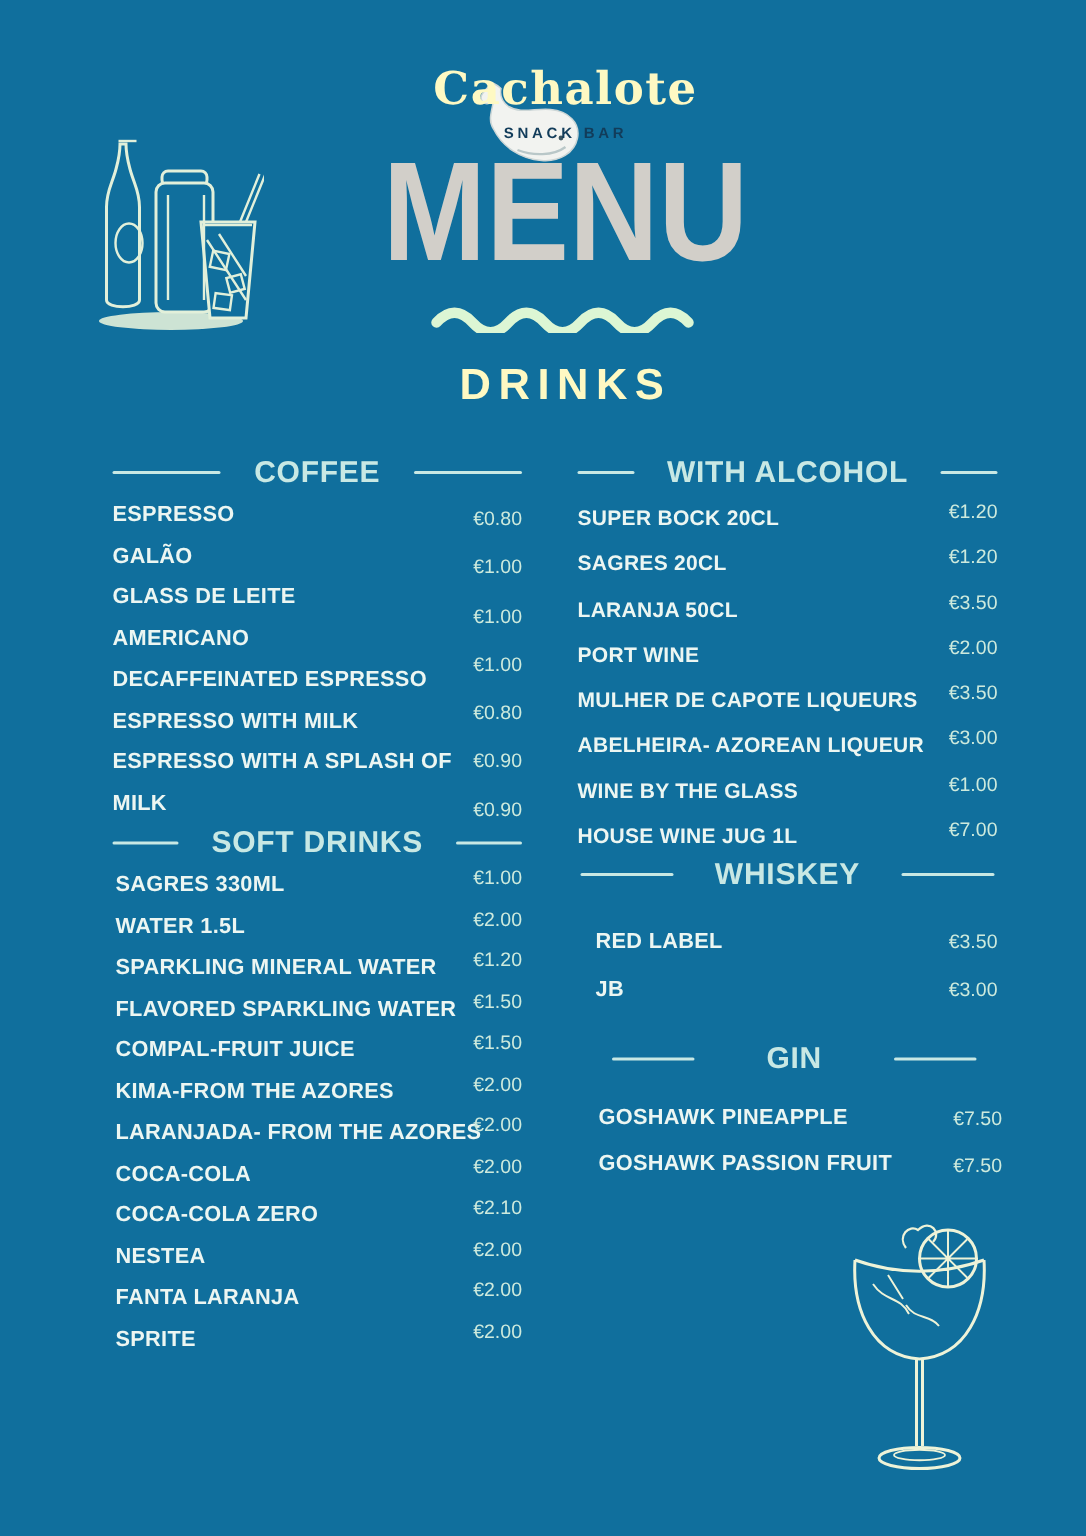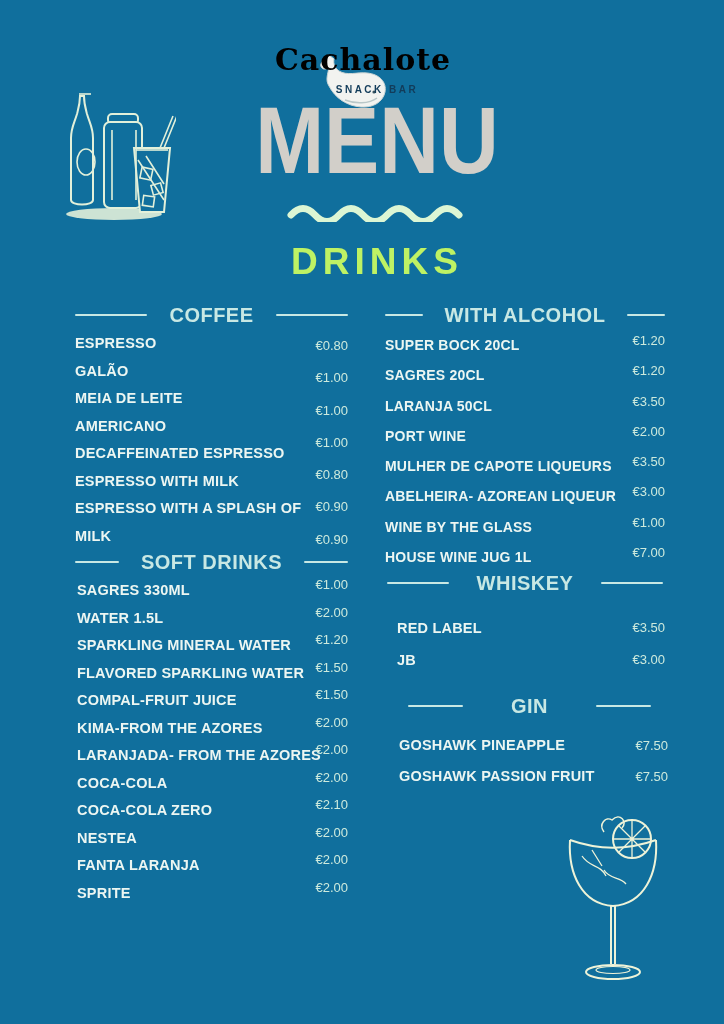--- a/index.html
+++ b/index.html
@@ -4,37 +4,37 @@
 <style>
   html,body{margin:0;padding:0;}
   #page{
     position:relative; width:724px; height:1024px; overflow:hidden;
     background:#106f9d;
     font-family:"Liberation Sans", sans-serif;
   }
   
   .whale{position:absolute; left:314px; top:52px; width:82px; height:60px;}
   .brand{
-    position:absolute; left:248px; top:42px; width:230px; text-align:center;
+    position:absolute; left:262px; top:42px; width:230px; text-align:center;
     font-family:"DejaVu Serif", serif; font-weight:bold; font-size:30px;
-    color:#000000; letter-spacing:1px; z-index:2;
+    color:#fef9c3; letter-spacing:1px; z-index:2;
   }
   .brand-sub{
     position:absolute; left:262px; top:84px; width:230px; text-align:center;
     font-size:10px; font-weight:bold; letter-spacing:2.5px; color:#123c5a; z-index:2;
   }
   .menu-title{
     position:absolute; left:212px; top:94px; width:330px; text-align:center;
     font-size:94px; line-height:1; font-weight:bold; color:#d2cfc9;
     transform:scaleX(0.88); transform-origin:50% 0;
   }
   .wave{position:absolute; left:287px; top:202px; width:176px; height:20px;}
   .drinks-title{
     position:absolute; left:212px; top:241px; width:330px; text-align:center;
-    font-size:37px; font-weight:bold; letter-spacing:5px; color:#bef264;
+    font-size:29px; font-weight:bold; letter-spacing:5px; color:#fef9c3;
   }
   
   .sec{position:absolute;}
   .sec-head{display:flex; align-items:center; height:22px; color:#c8e8e4;
     font-size:20px; font-weight:bold; letter-spacing:0.5px;}
   .sec-head .line{height:2px; background:#c8e8e4; flex:1; border-radius:2px;}
   .sec-head .label{margin:0 22px; white-space:nowrap;}
   .sec-head.short .line{flex:0 0 62px;}
   .sec-head.short{justify-content:center;}
   .sec-head.short .label{margin:0 28px;}
@@ -117,21 +117,21 @@
   <div class="sec coffee">
     <div class="sec-head">
       <div class="line"></div>
       <div class="label">COFFEE</div>
       <div class="line"></div>
     </div>
     <div class="cols">
       <div class="names">
         <div>ESPRESSO</div>
         <div>GALÃO</div>
-        <div>MEIA DE LEITE</div>
+        <div>GLASS DE LEITE</div>
         <div>AMERICANO</div>
         <div>DECAFFEINATED ESPRESSO</div>
         <div>ESPRESSO WITH MILK</div>
         <div>ESPRESSO WITH A SPLASH OF MILK</div>
       </div>
       <div class="prices">
         <div>€0.80</div>
         <div>€1.00</div>
         <div>€1.00</div>
         <div>€1.00</div>

